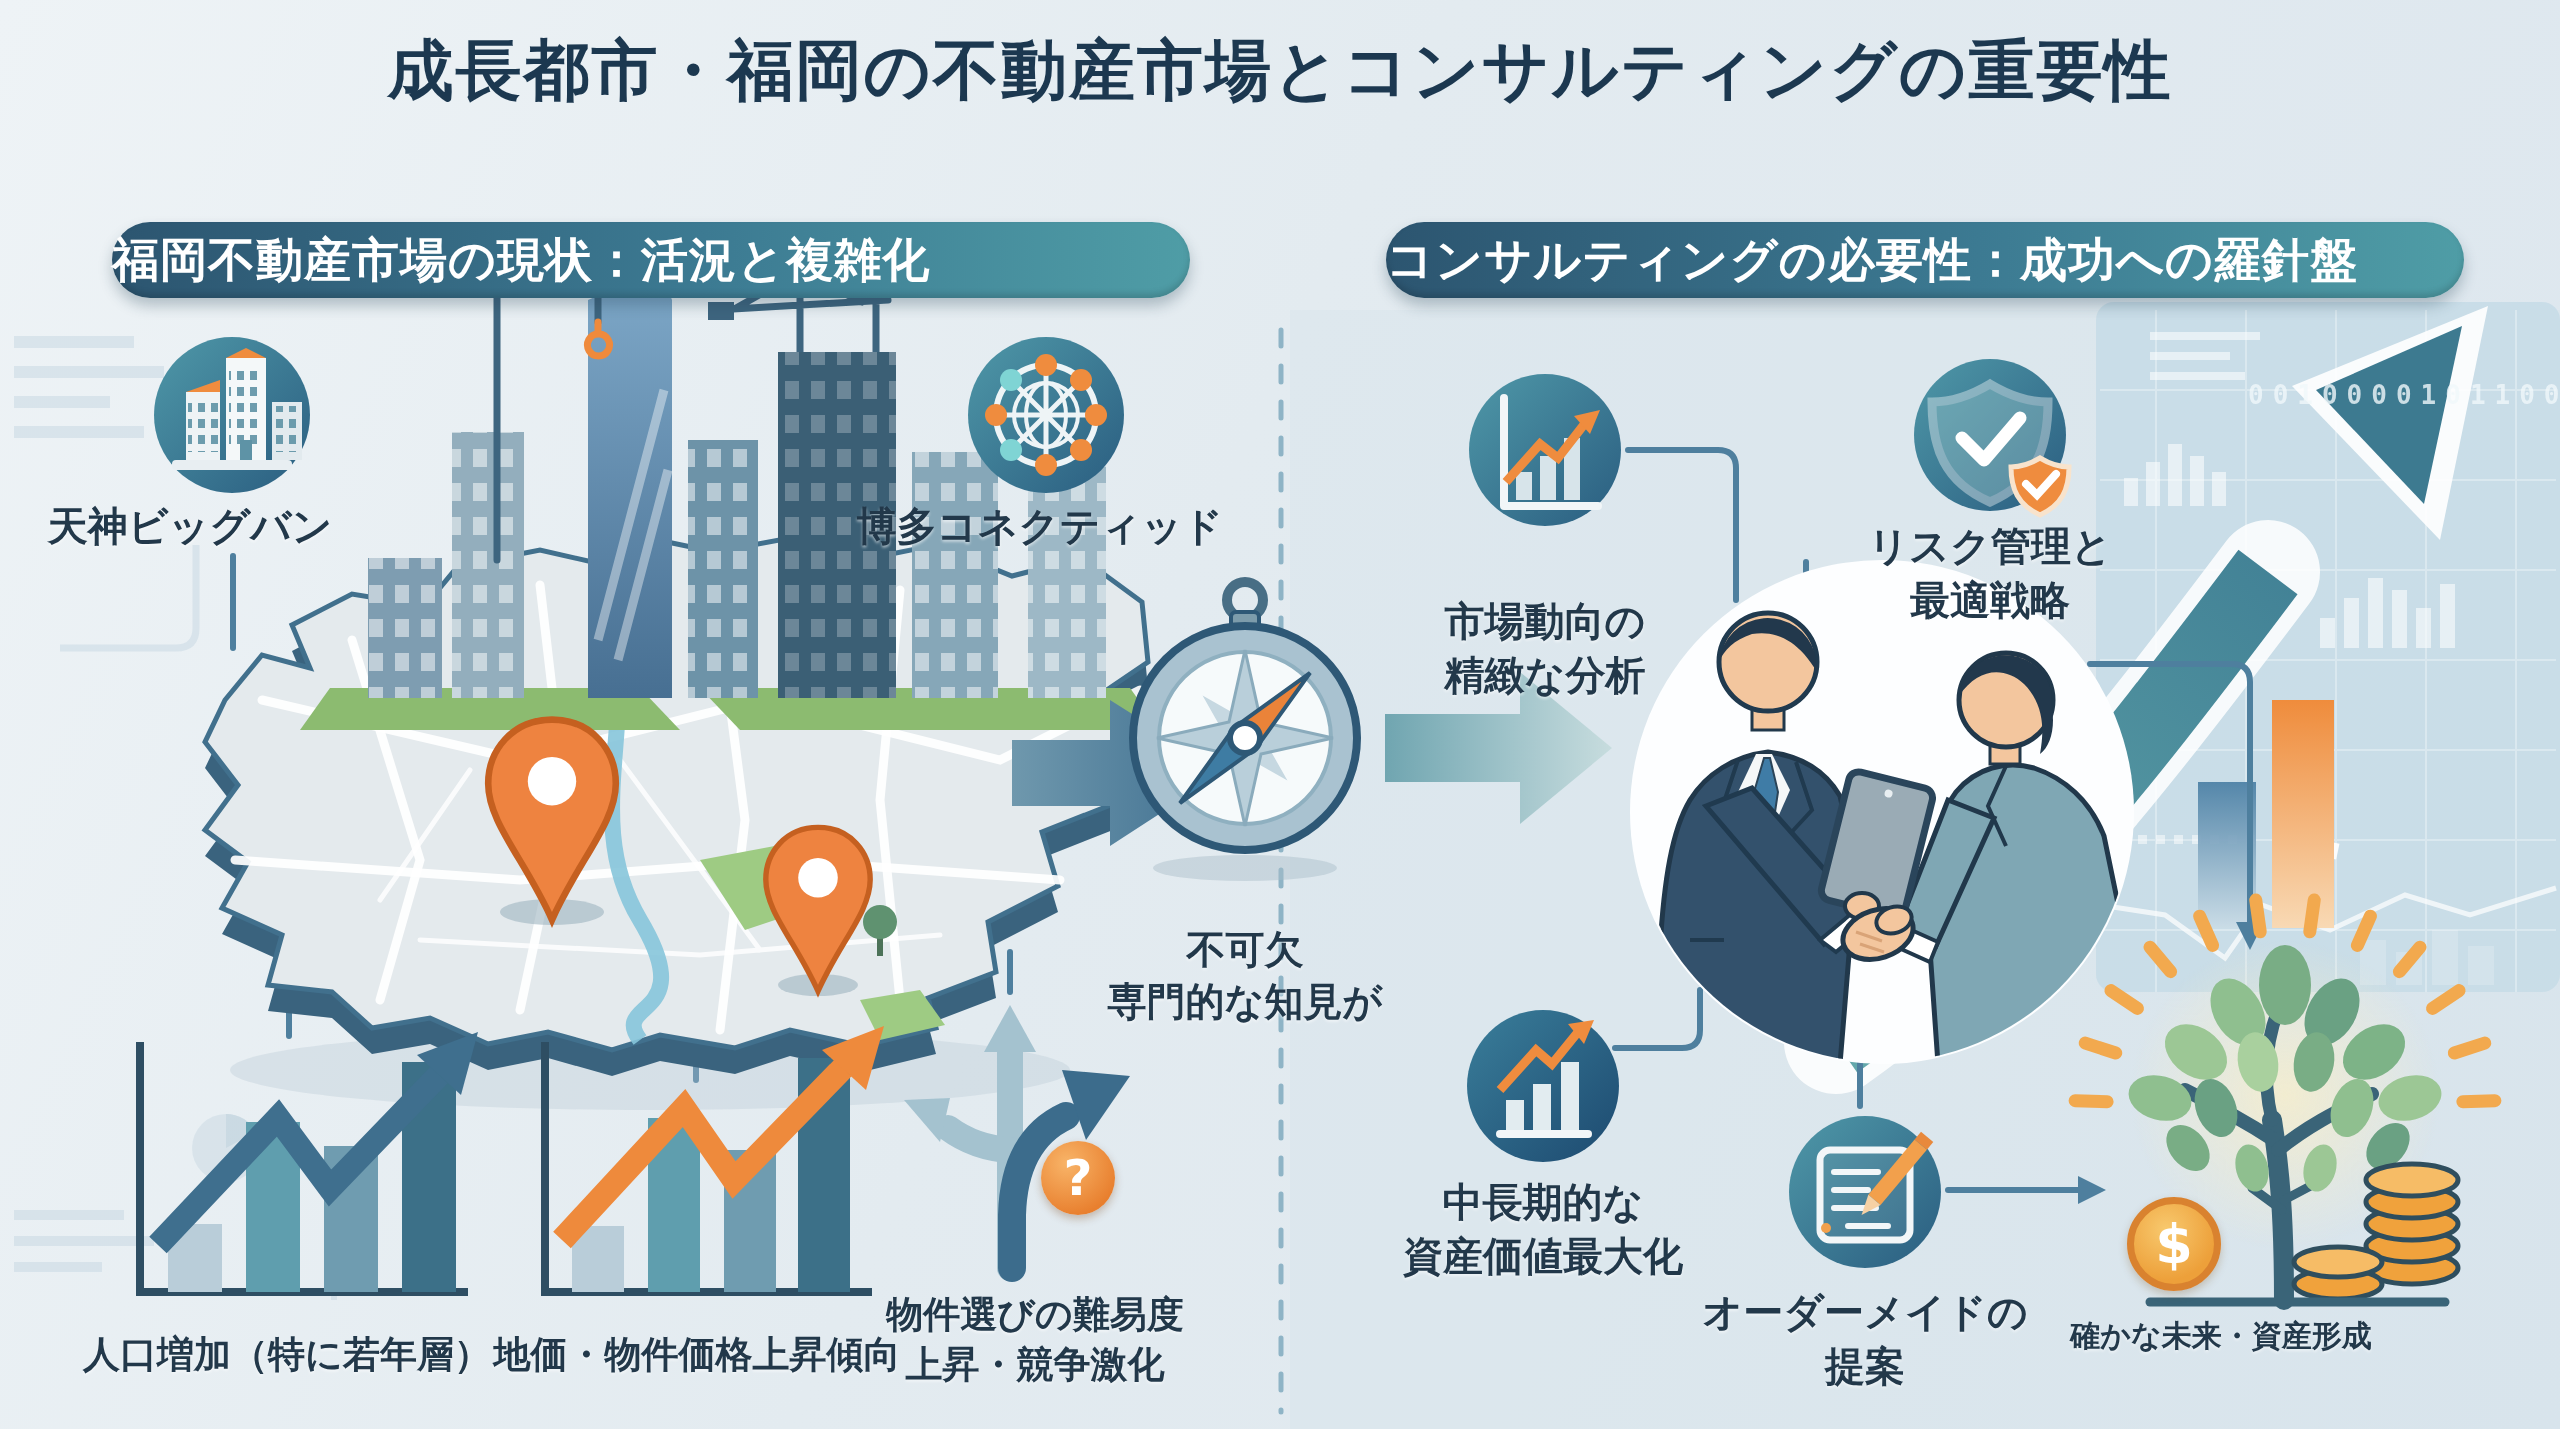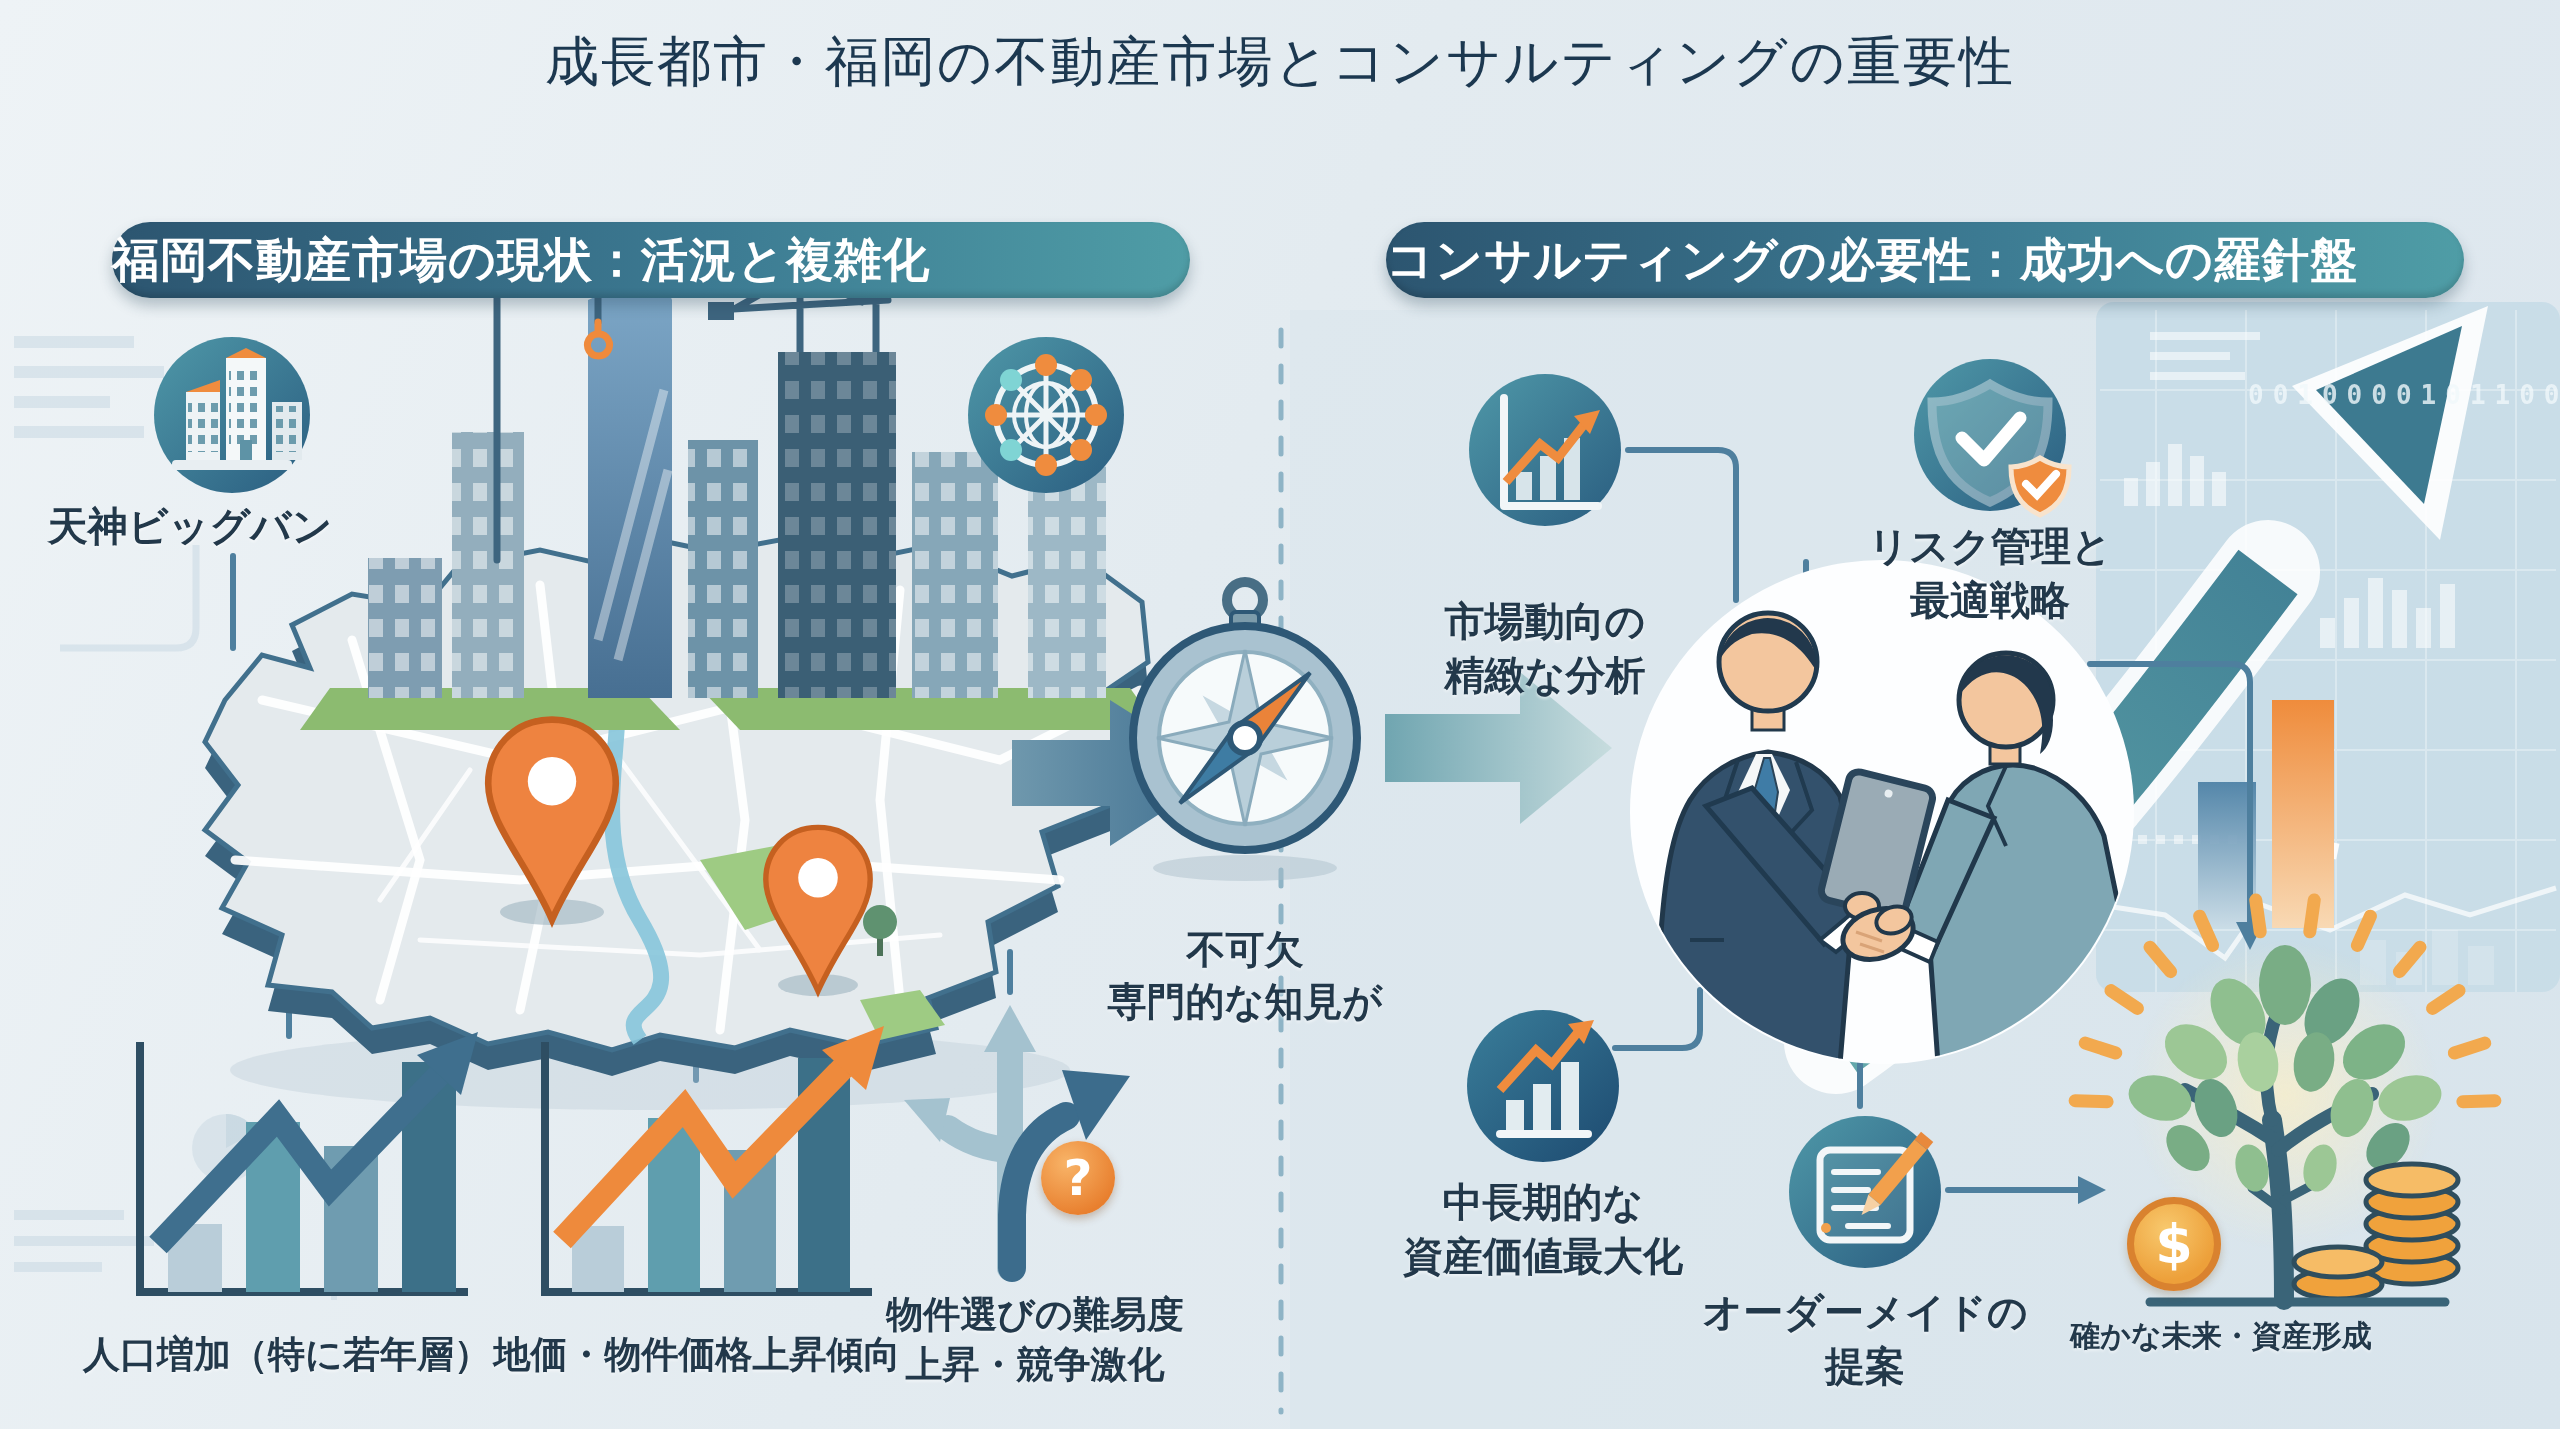--- a/index.html
+++ b/index.html
@@ -1,21 +1,21 @@
 <!DOCTYPE html>
 <html><head>
 <meta charset="utf-8">
 <style>
   html,body{margin:0;padding:0;background:#dfe7ec;}
   .canvas{position:relative;width:2560px;height:1429px;overflow:hidden;
     background:linear-gradient(115deg,#eef3f6 0%,#e3ebf0 45%,#dce6ee 100%);
     font-family:"DejaVu Sans","Liberation Sans",sans-serif;}
   .canvas svg{position:absolute;left:0;top:0;}
-  .title{position:absolute;left:0;right:0;top:26px;text-align:center;font-size:54px;
-    font-weight:400;color:#1c3850;letter-spacing:2px;}
+  .title{position:absolute;left:0;right:0;top:26px;text-align:center;font-size:66px;
+    font-weight:700;color:#1c3850;letter-spacing:2px;}
   .banner{position:absolute;height:76px;border-radius:40px;color:#fff;display:flex;
     align-items:center;justify-content:flex-start;font-size:47px;font-weight:700;letter-spacing:1px;
     background:linear-gradient(90deg,#2c5570 0%,#3c7a92 55%,#4f9da6 100%);
     box-shadow:0 8px 14px rgba(30,60,80,.28), inset 0 -4px 6px rgba(0,0,0,.15);}
   .lbl{position:absolute;text-align:center;font-weight:700;color:#22384a;line-height:1.34;
     text-shadow:0 2px 3px rgba(255,255,255,.55);}
   .lbl span{display:block;}
   .badge{position:absolute;border-radius:50%;display:flex;align-items:center;justify-content:center;
     color:#fff;font-weight:800;}
   #q-badge{left:1041px;top:1141px;width:74px;height:74px;font-size:50px;
@@ -442,20 +442,23 @@
 <div class="banner" style="left:112px;top:222px;width:1078px;">
   <span>福岡不動産市場の現状：活況と複雑化</span>
 </div>
 <div class="banner" style="left:1386px;top:222px;width:1078px;">
   <span>コンサルティングの必要性：成功への羅針盤</span>
 </div>
 
 <div class="lbl" style="left:0px;top:500px;width:380px;font-size:40px;">
   <span>天神ビッグバン</span>
 </div>
+<div class="lbl" style="left:850px;top:500px;width:380px;font-size:40px;">
+  <span>博多コネクティッド</span>
+</div>
 <div class="lbl" style="left:67px;top:1330px;width:440px;font-size:37px;">
   <span>人口増加（特に若年層）</span>
 </div>
 <div class="lbl" style="left:477px;top:1330px;width:440px;font-size:37px;">
   <span>地価・物件価格上昇傾向</span>
 </div>
 <div class="lbl" style="left:845px;top:1290px;width:380px;font-size:37px;">
   <span>物件選びの難易度</span>
   <span>上昇・競争激化</span>
 </div>

